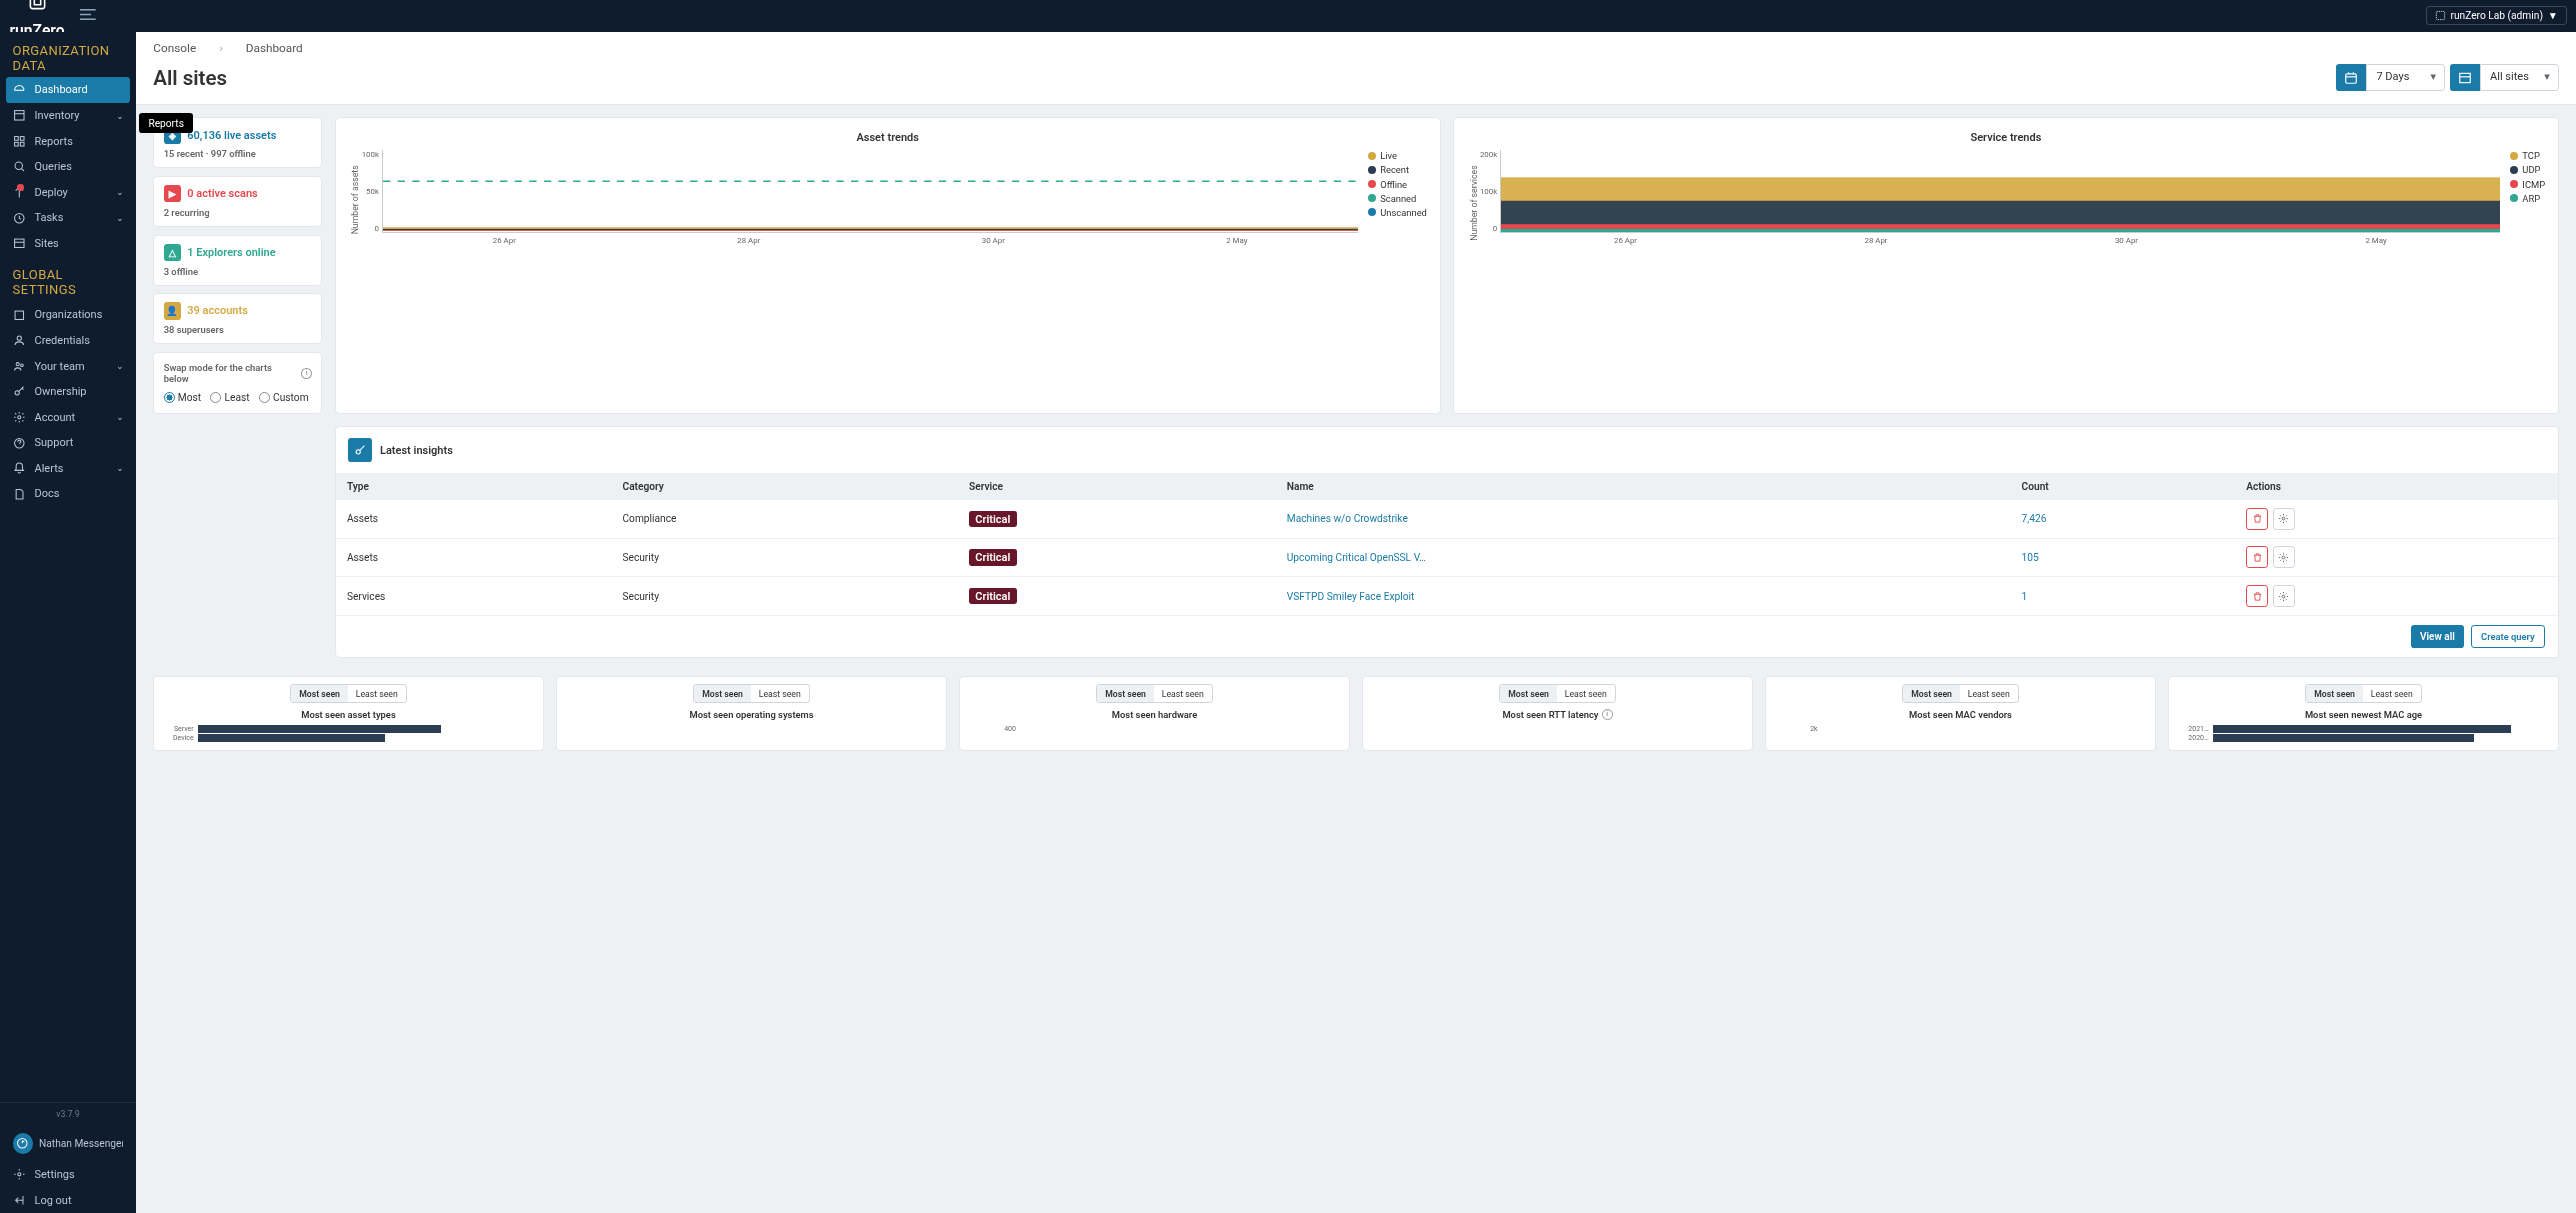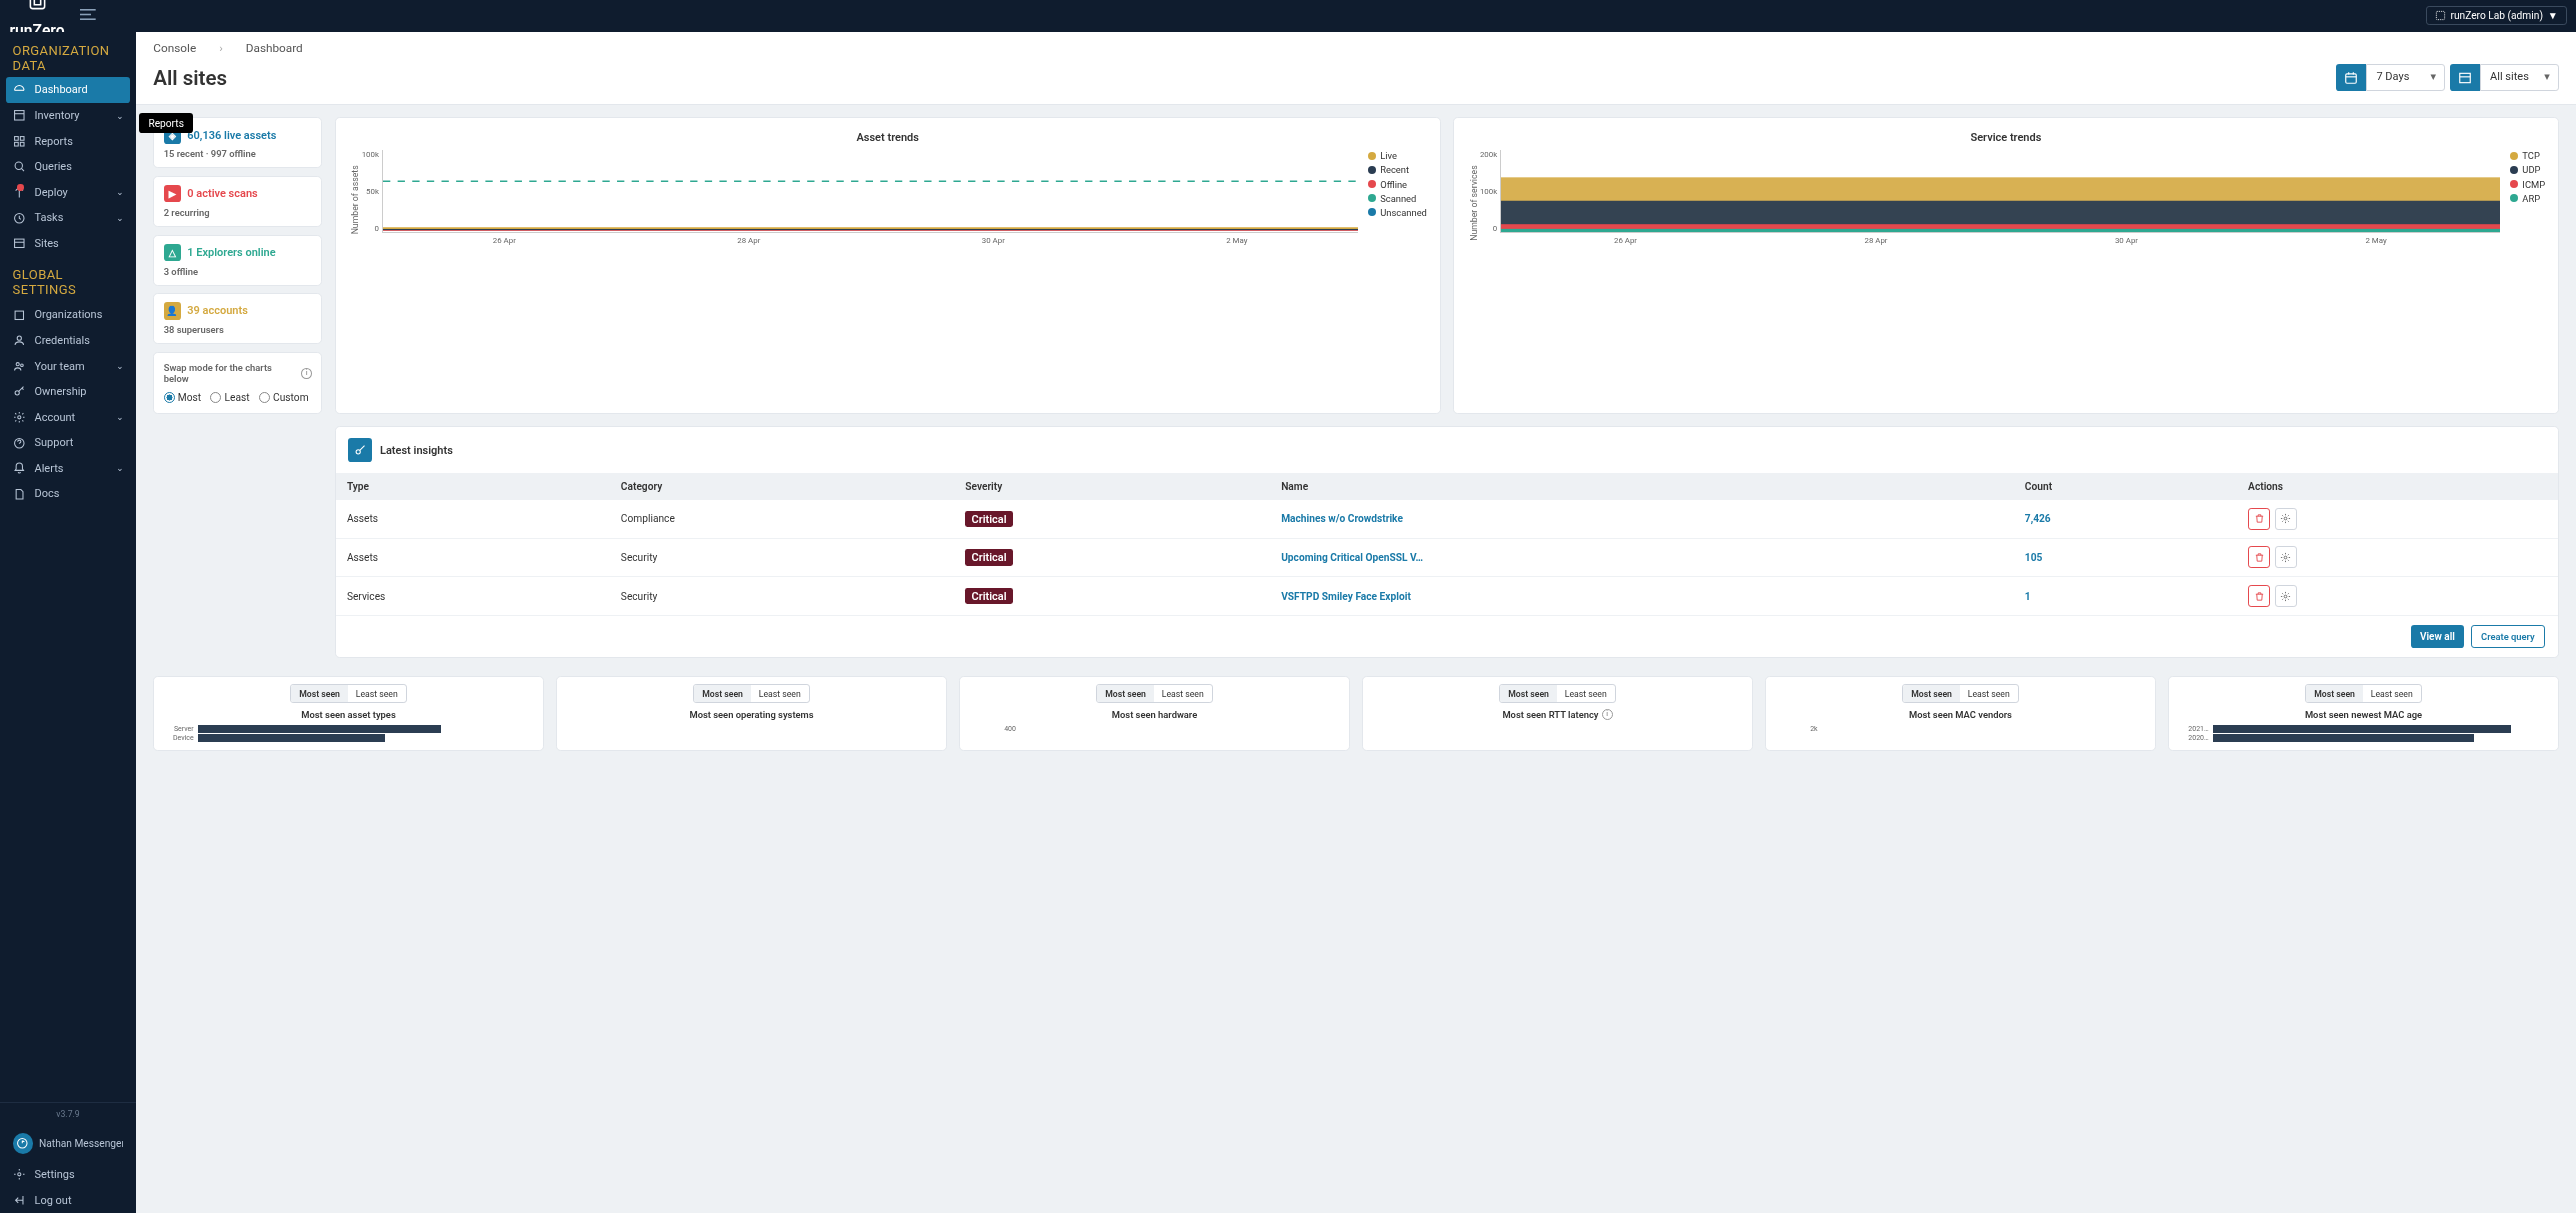--- a/index.html
+++ b/index.html
@@ -61,21 +61,21 @@
 .yticks { font-size: 7.9px; color: #666; display: flex; flex-direction: column; justify-content: space-between; height: 83px; text-align: right; padding-right: 3.1px; }
 .plot { flex: 1; height: 83px; border-left: 0.8px solid #ccc; border-bottom: 0.8px solid #ccc; position: relative; }
 .xticks { display: flex; justify-content: space-around; font-size: 7.9px; color: #666; margin-top: 3.1px; }
 .insights-card { background: #fff; border: 0.8px solid #e3e7ec; border-radius: 4.7px; grid-column: 2 / span 2; }
 .insights-head { display: flex; align-items: center; gap: 7.9px; padding: 11px 12.6px; font-weight: 600; font-size: 11px; }
 .insights-icon { width: 23.6px; height: 23.6px; background: #1a7aa8; border-radius: 3.1px; display: flex; align-items: center; justify-content: center; color: #fff; }
 .insights-table { width: 100%; border-collapse: collapse; font-size: 10.2px; }
 .insights-table th { text-align: left; padding: 7.9px 11px; background: #eef1f4; font-weight: 600; font-size: 10.2px; }
 .insights-table td { padding: 7.9px 11px; border-bottom: 0.8px solid #eef1f4; }
 .sev-badge { background: #68172a; color: #fff; font-size: 11px; padding: 1.6px 6.3px; border-radius: 2.4px; font-weight: 600; }
-.link-teal { color: #1a7aa8; font-weight: 700; cursor: pointer; }
+.link-teal { color: #1a7aa8; font-weight: 400; cursor: pointer; }
 .action-icons { display: flex; gap: 4.7px; }
 .action-btn { width: 22px; height: 22px; border: 0.8px solid #d0d5dd; border-radius: 3.1px; display: flex; align-items: center; justify-content: center; cursor: pointer; }
 .action-btn.del { border-color: #e5484d; color: #e5484d; }
 .insights-footer { display: flex; justify-content: flex-end; gap: 6.3px; padding: 9.4px 12.6px; }
 .btn-primary { background: #1a7aa8; color: #fff; border: none; padding: 4.7px 9.4px; border-radius: 3.1px; font-size: 10px; font-weight: 600; cursor: pointer; }
 .btn-outline { background: #fff; color: #1a7aa8; border: 0.8px solid #1a7aa8; padding: 4.7px 9.4px; border-radius: 3.1px; font-size: 9.4px; font-weight: 600; cursor: pointer; }
 .small-grid { padding: 0 17.3px 17.3px; display: grid; grid-template-columns: repeat(6, 1fr); gap: 12.6px; }
 .small-card { background: #fff; border: 0.8px solid #e3e7ec; border-radius: 4.7px; padding: 7.9px; }
 .toggle-pill { display: flex; border: 0.8px solid #d0d5dd; border-radius: 3.1px; overflow: hidden; font-size: 8.7px; width: fit-content; margin: 0 auto 6.3px; }
 .toggle-pill span { padding: 3.1px 7.9px; cursor: pointer; }
@@ -489,21 +489,21 @@
                 <path d="M11 12l9-9"></path>
               </svg>
             </span>
           <span>Latest insights</span>
         </div>
         <table class="insights-table">
           <thead>
               <tr id="insights-header">
                 <th>Type</th>
                 <th>Category</th>
-                <th>Severity</th>
+                <th>Service</th>
                 <th>Name</th>
                 <th>Count</th>
                 <th>Actions</th>
               </tr>
             </thead>
           <tbody id="insights-body">
               <tr>
                 <td>Assets</td>
                 <td>Compliance</td>
                 <td><span class="sev-badge">Critical</span></td>

